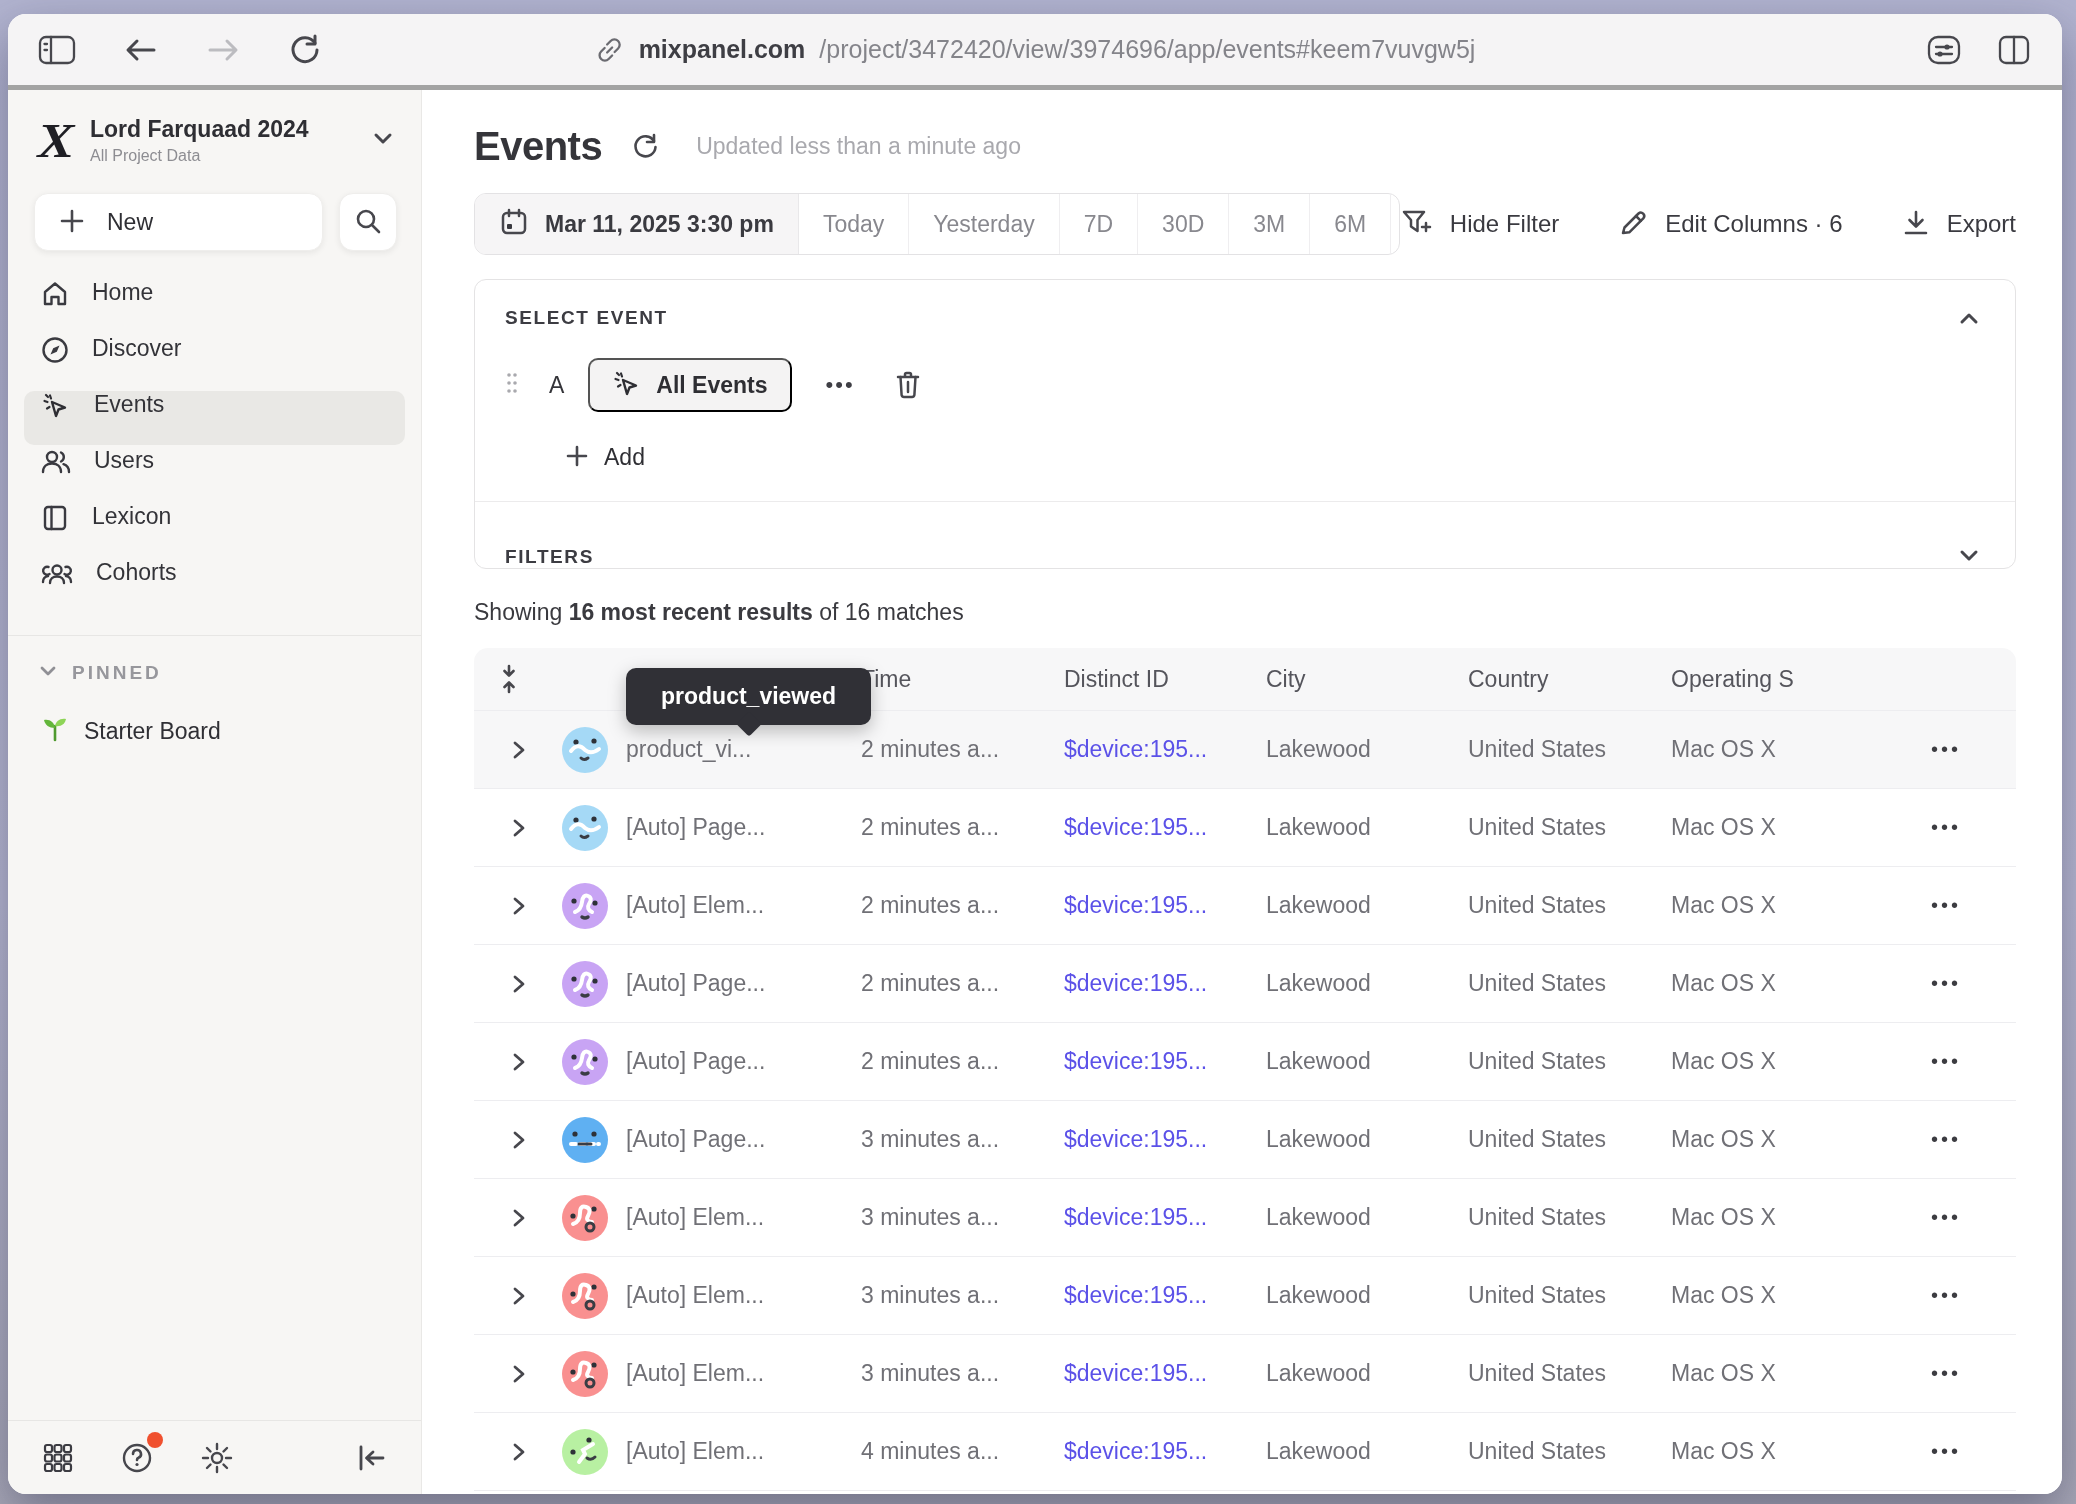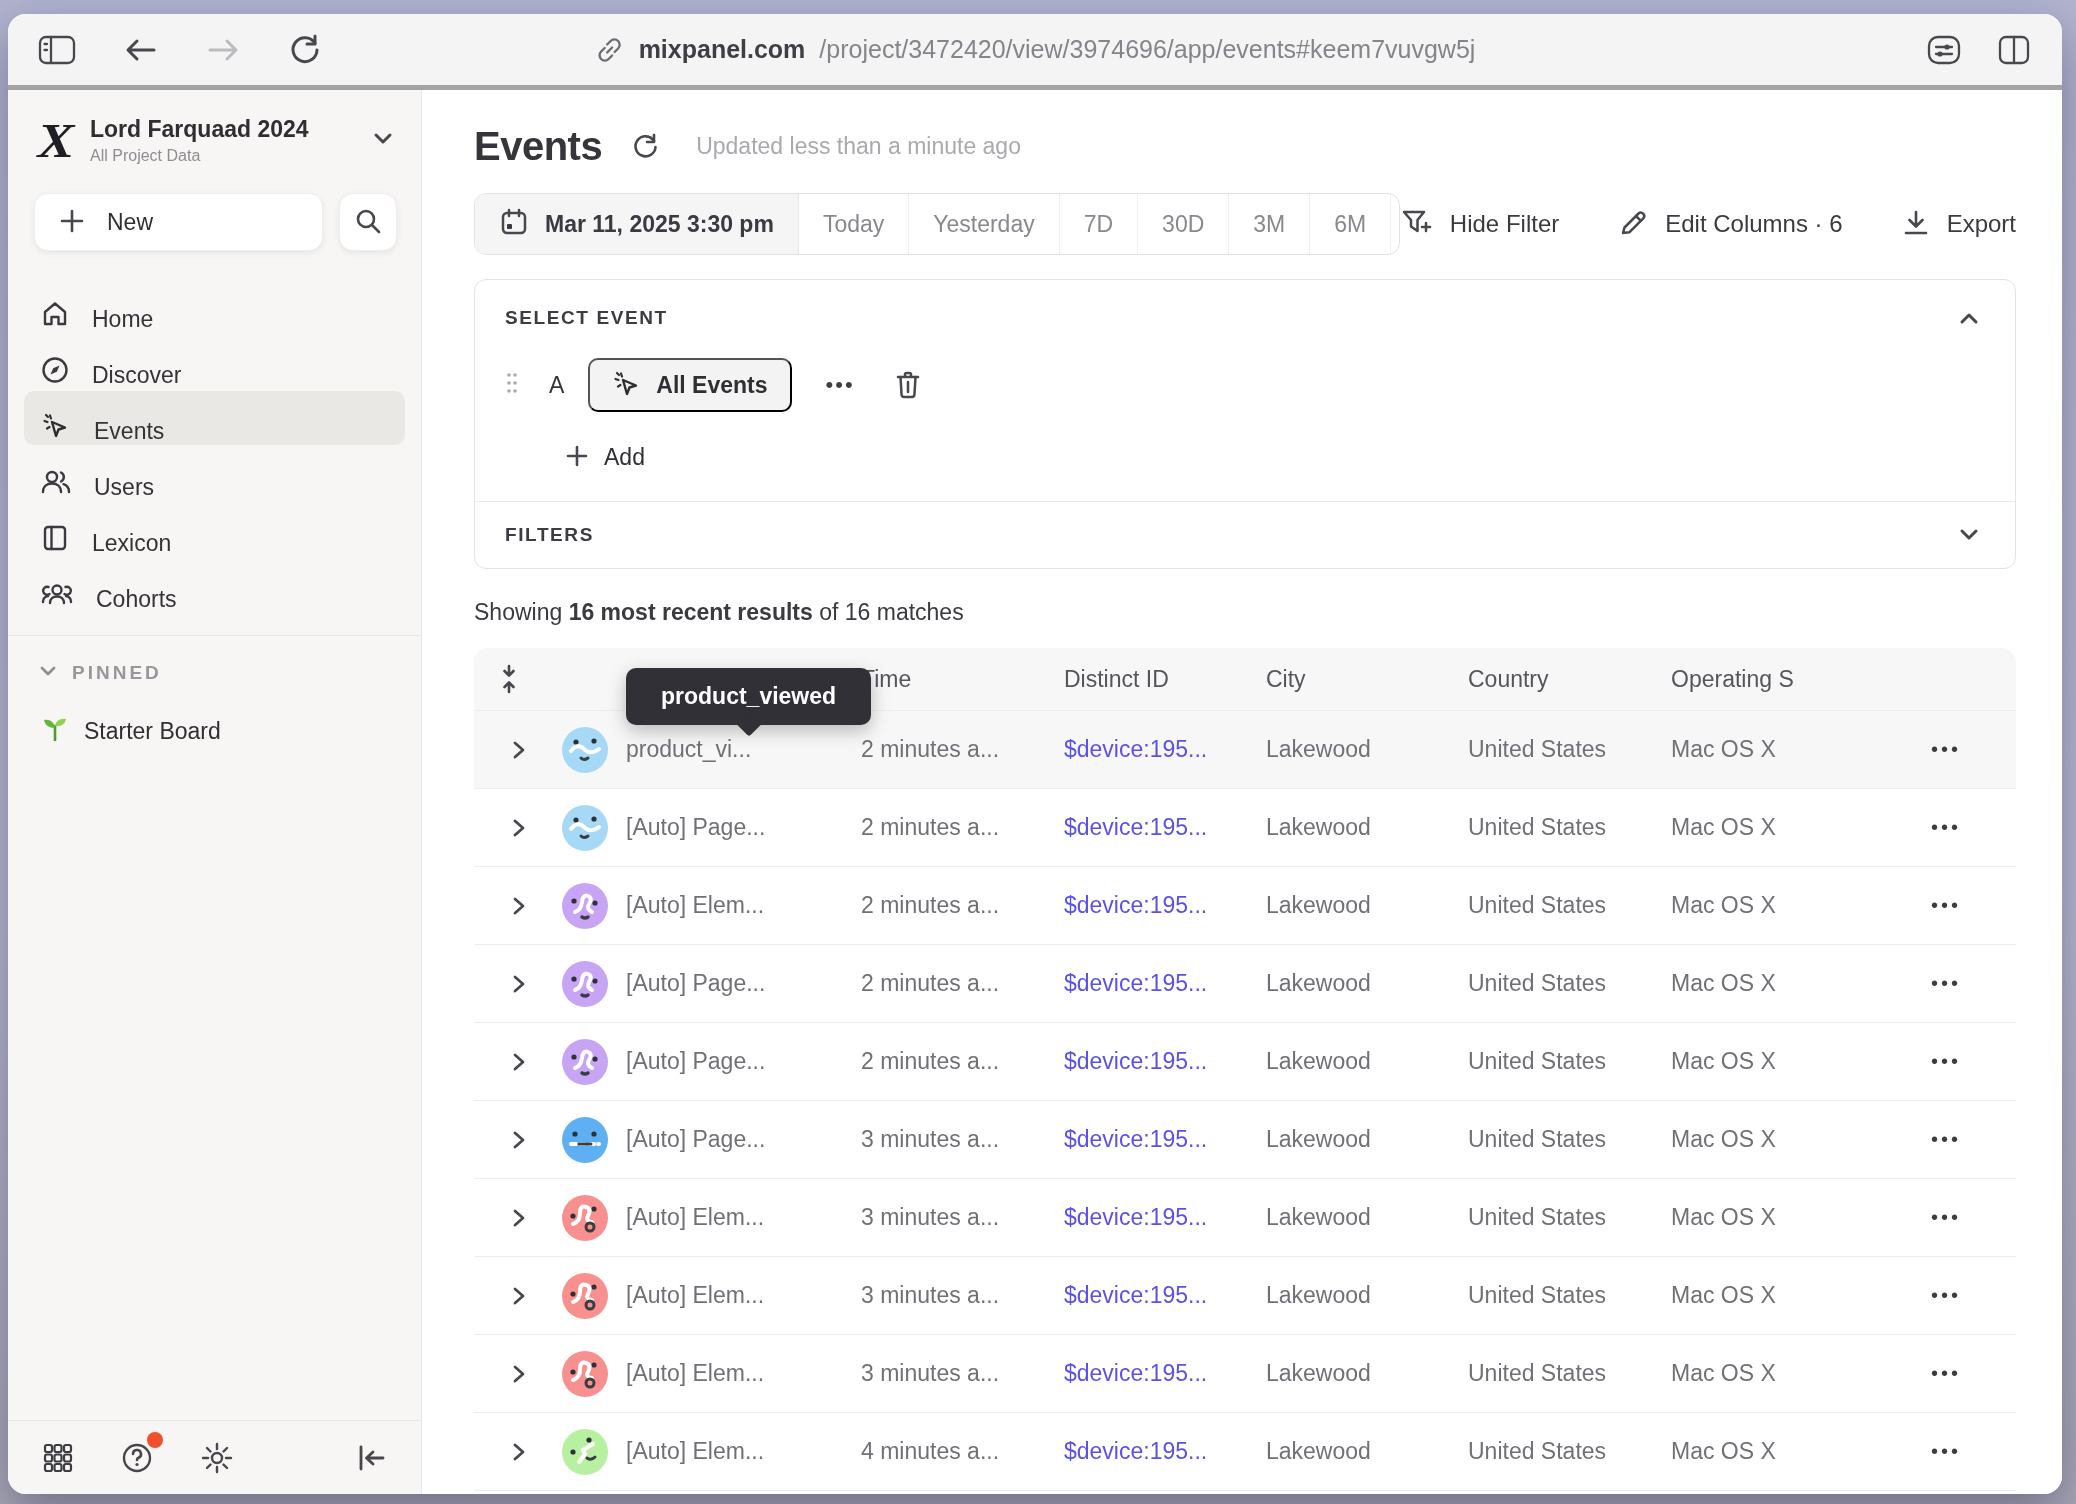--- a/index.html
+++ b/index.html
@@ -41,21 +41,21 @@
   .project-meta { flex:1; min-width:0; }
   .project-name { font-size:23px; font-weight:700; color:#2e2e33; }
   .project-sub { font-size:16px; color:#8d8d92; margin-top:4px; }
   .actions-row { display:flex; gap:16px; padding:18px 24px 8px 26px; align-items:center; }
   .new-btn { flex:1; height:58px; background:#fff; border:1px solid #efeeec; border-radius:14px;
     box-shadow:0 2px 6px rgba(0,0,0,.07); display:flex; align-items:center; gap:22px; padding:0 24px; cursor:pointer; }
   .new-btn span.lbl { font-size:23px; font-weight:500; color:#2f2f34; }
   .search-btn { width:58px; height:58px; background:#fff; border:1px solid #efeeec; border-radius:14px;
     box-shadow:0 2px 6px rgba(0,0,0,.07); display:flex; align-items:center; justify-content:center; cursor:pointer; }
   .nav { padding:20px 16px 0 16px; display:flex; flex-direction:column; gap:2px; }
-  .nav-item { display:flex; align-items:flex-end; gap:22px; height:54px; border-radius:10px; padding:0 16px; cursor:pointer; }
+  .nav-item { display:flex; align-items:flex-start; gap:22px; height:54px; border-radius:10px; padding:0 16px; cursor:pointer; }
   .nav-item.active { background:#e9e8e5; }
   .nav-item .lbl { font-size:23px; color:#333338; }
   .nav-item svg { flex:0 0 auto; }
   .side-divider { height:1px; background:#e7e6e4; margin:22px 0 0 0; }
   .pinned-head { display:flex; align-items:center; gap:14px; padding:26px 0 0 30px; cursor:pointer; }
   .pinned-head .lbl { font-size:19px; font-weight:700; letter-spacing:3px; color:#97979c; }
   .pinned-item { display:flex; align-items:center; gap:14px; padding:30px 0 0 32px; cursor:pointer; }
   .pinned-item .lbl { font-size:23px; color:#2f2f34; }
   .side-spacer { flex:1; }
   .side-footer { border-top:1px solid #e7e6e4; height:74px; display:flex; align-items:center; padding:0 30px; gap:38px; }
@@ -84,21 +84,21 @@
   .qc-head { display:flex; align-items:center; justify-content:space-between; }
   .qc-title { font-size:19px; font-weight:700; letter-spacing:1.6px; color:#3c3c42; }
   .clause-row { margin-top:28px; display:flex; align-items:center; gap:24px; }
   .clause-letter { font-size:23px; color:#35353a; margin-left:6px; }
   .event-chip { display:flex; align-items:center; gap:14px; background:#f4f3f3; border-radius:10px; height:54px; padding:0 22px; cursor:pointer; }
   .event-chip .lbl { font-size:23px; font-weight:700; color:#2e2e33; }
   .dots-btn { font-size:22px; letter-spacing:2px; color:#3f3f45; background:none; border:none; cursor:pointer; padding:0 10px; }
   .add-row { margin-top:32px; margin-left:60px; display:flex; align-items:flex-start; gap:15px; cursor:pointer; background:none; border:none; }
   .add-row .lbl { font-size:23px; font-weight:500; color:#2f2f34; }
   .qc-divider { height:1px; background:#ecebec; }
-  .filters-section { height:66px; display:flex; align-items:center; justify-content:space-between; padding:0 30px; }
+  .filters-section { height:66px; display:flex; align-items:flex-end; justify-content:space-between; padding:0 30px; }
 
   .summary { margin-top:30px; font-size:23px; color:#3a3a3f; }
   .summary b { font-weight:700; }
 
   
   .table-wrap { margin-top:22px; position:relative; }
   .grid-row { display:grid; grid-template-columns:70px 82px 235px 203px 202px 202px 203px 205px 1fr; align-items:center; }
   .thead { height:62px; background:#f7f7f8; border-radius:14px 14px 0 0; color:#55555c; font-size:23px; }
   .th { white-space:nowrap; overflow:hidden; }
   .trow { height:78px; border-top:1px solid #ededf0; background:#fff; font-size:23px; color:#707076; }

